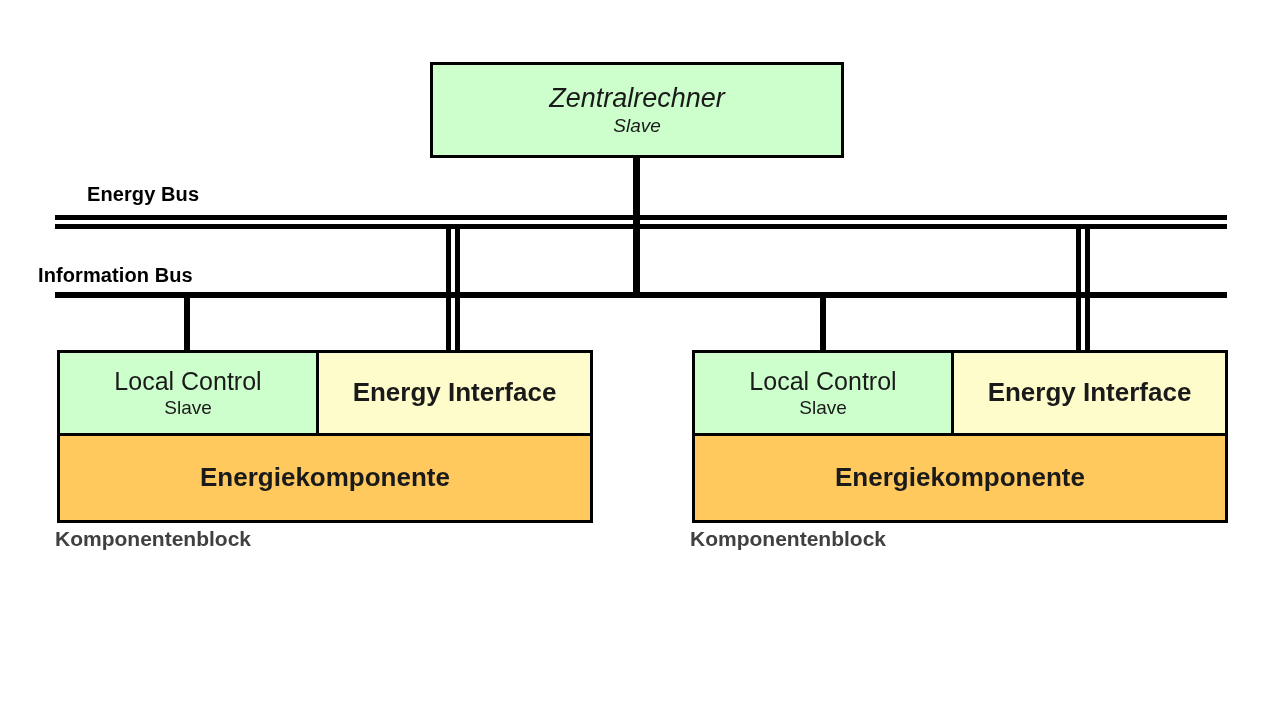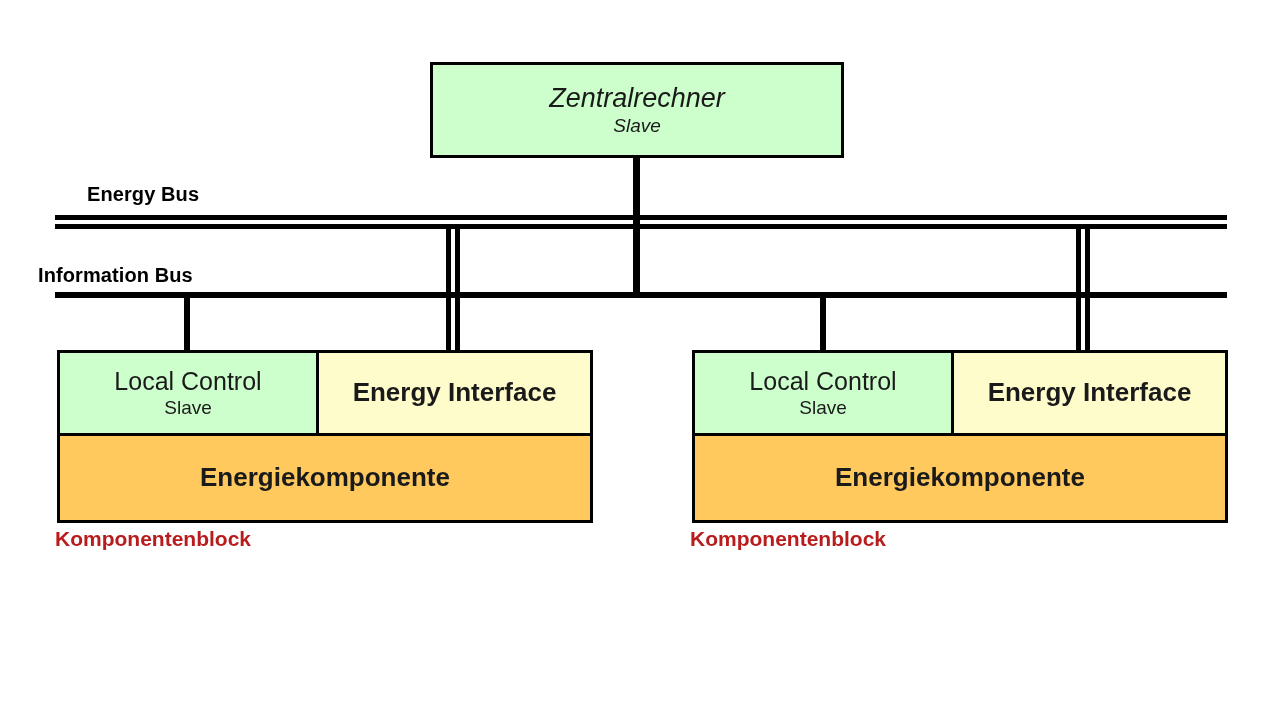--- a/index.html
+++ b/index.html
@@ -42,21 +42,21 @@
     font-weight: bold;
     font-size: 20px;
     color: #000000;
     letter-spacing: 0.1px;
     white-space: nowrap;
   }
   .block-label {
     position: absolute;
     font-weight: bold;
     font-size: 21px;
-    color: #b91c1c;
+    color: #404040;
     white-space: nowrap;
   }
 
   
   .title-main   { font-size: 27px; font-weight: normal; }
   .title-sub    { font-size: 19px; font-weight: normal; margin-top: 2px; }
   .title-single { font-size: 25px; font-weight: normal; }
   .title-energy { font-size: 26px; font-weight: bold; }
 
   

